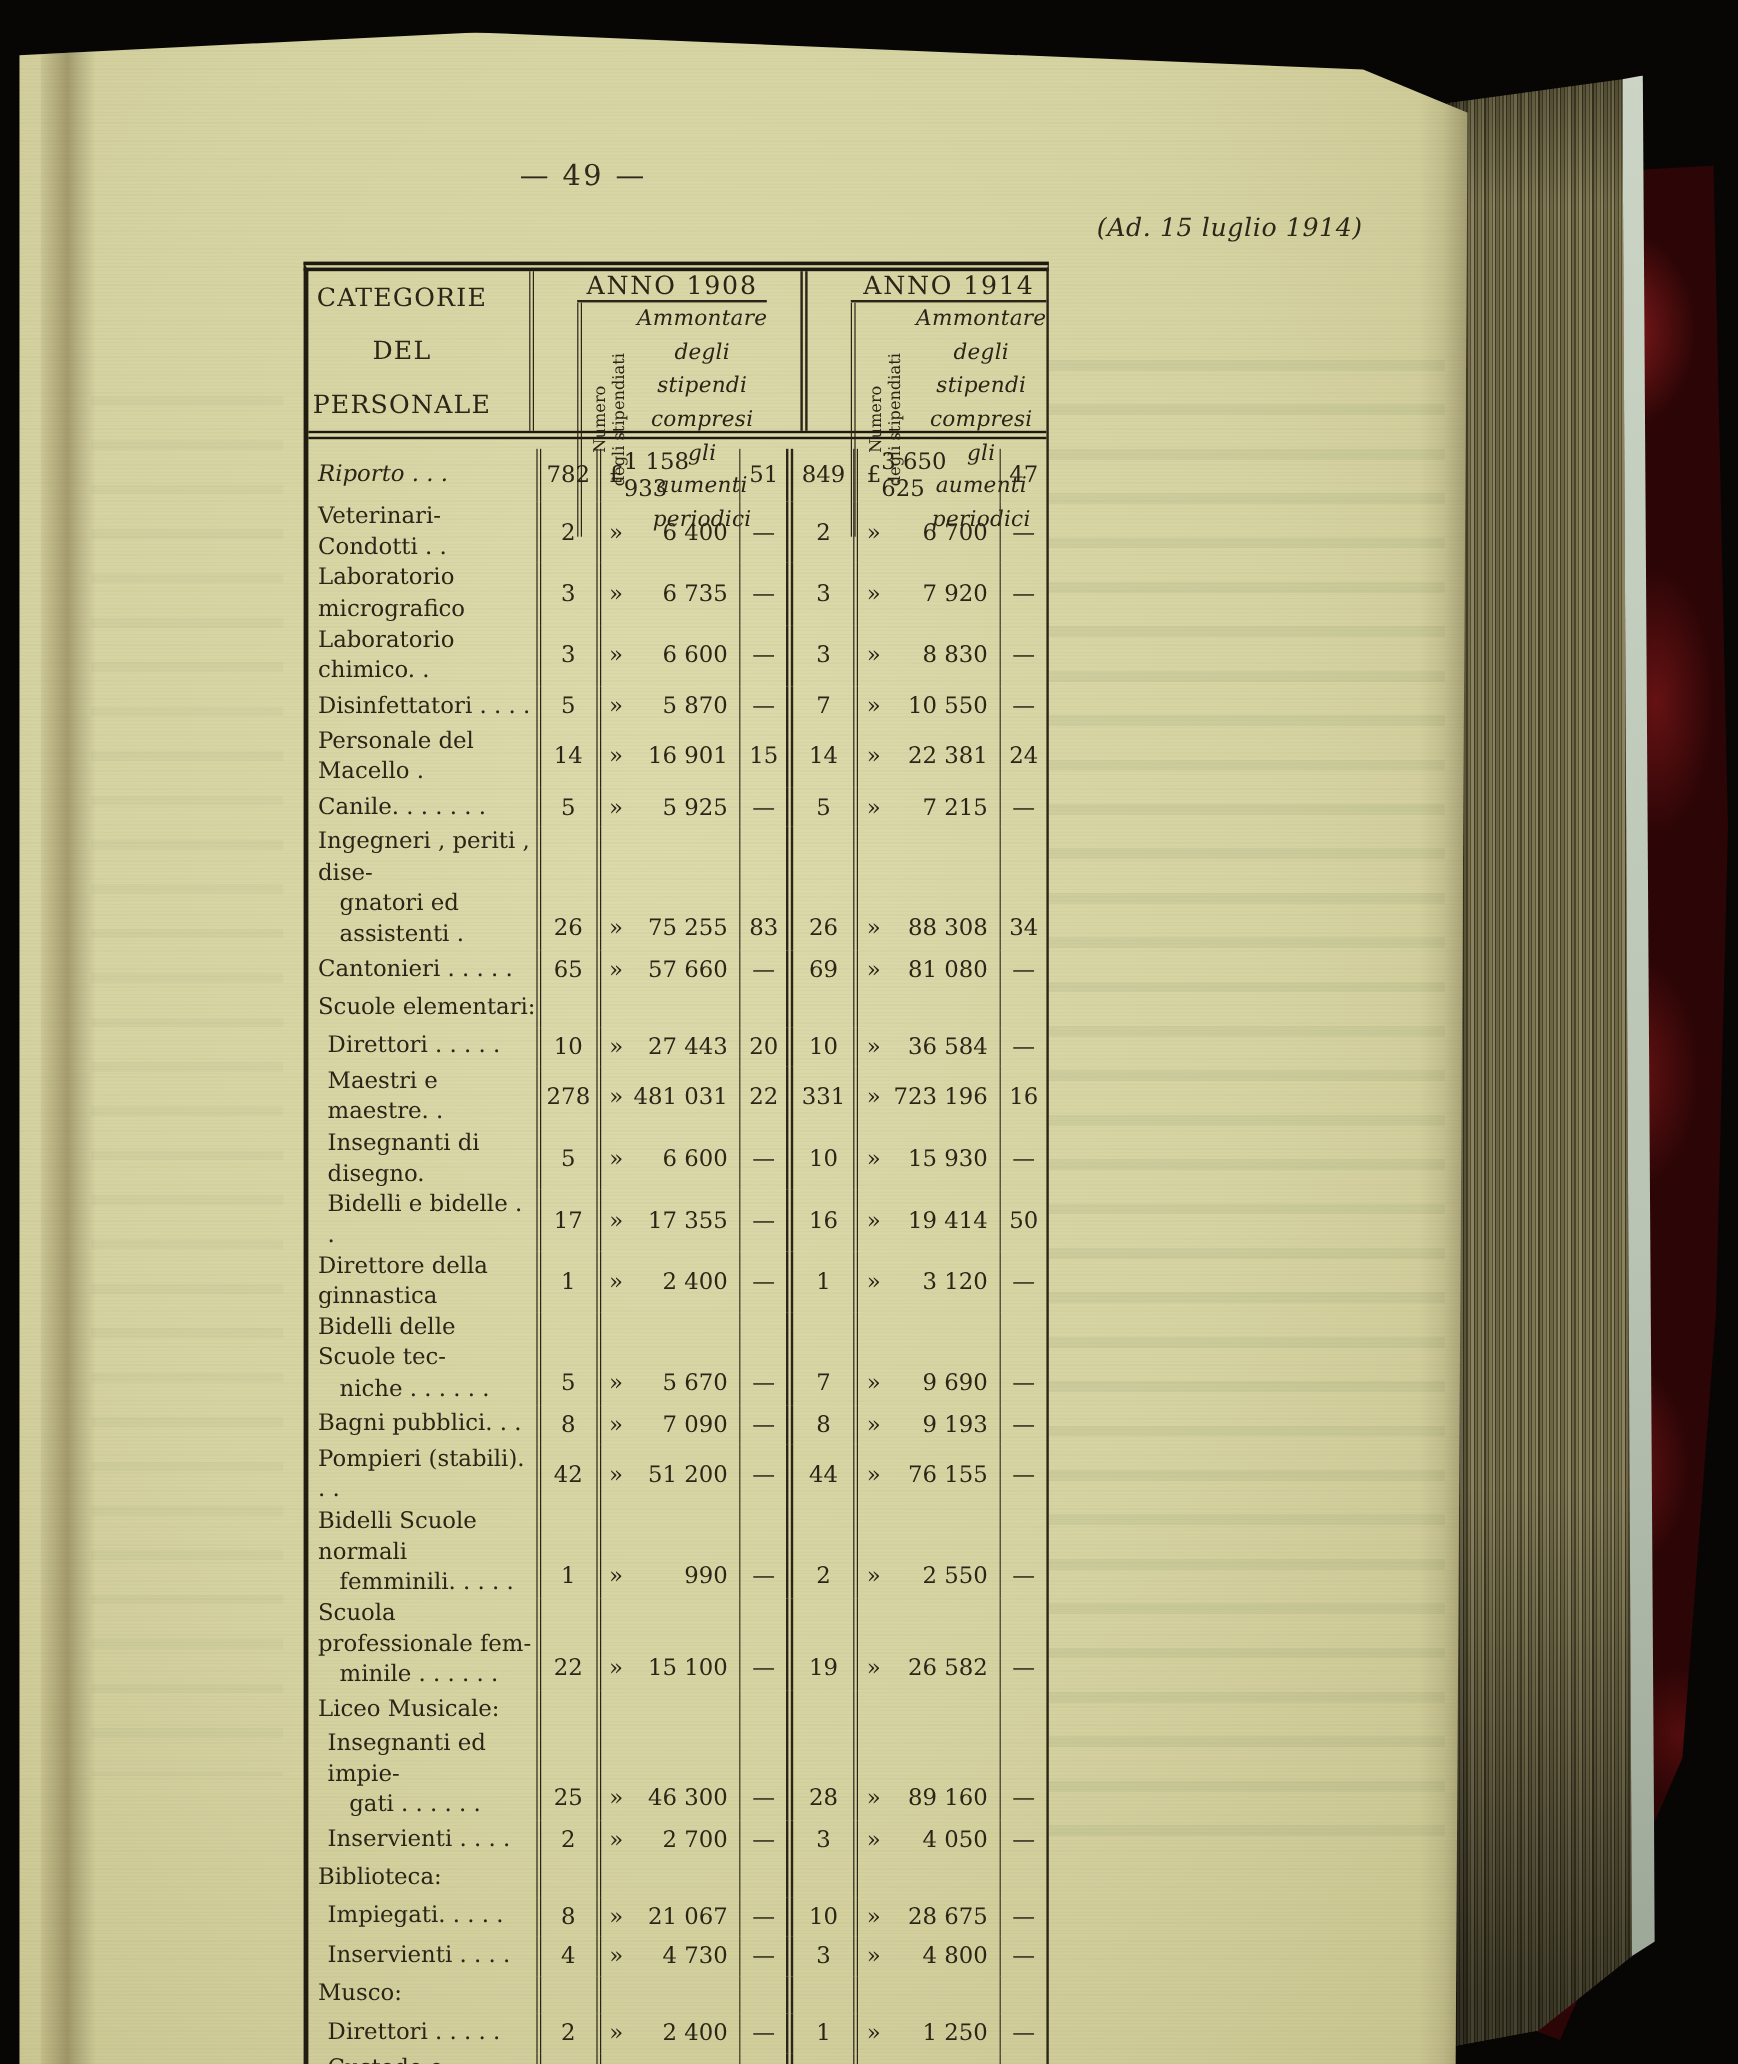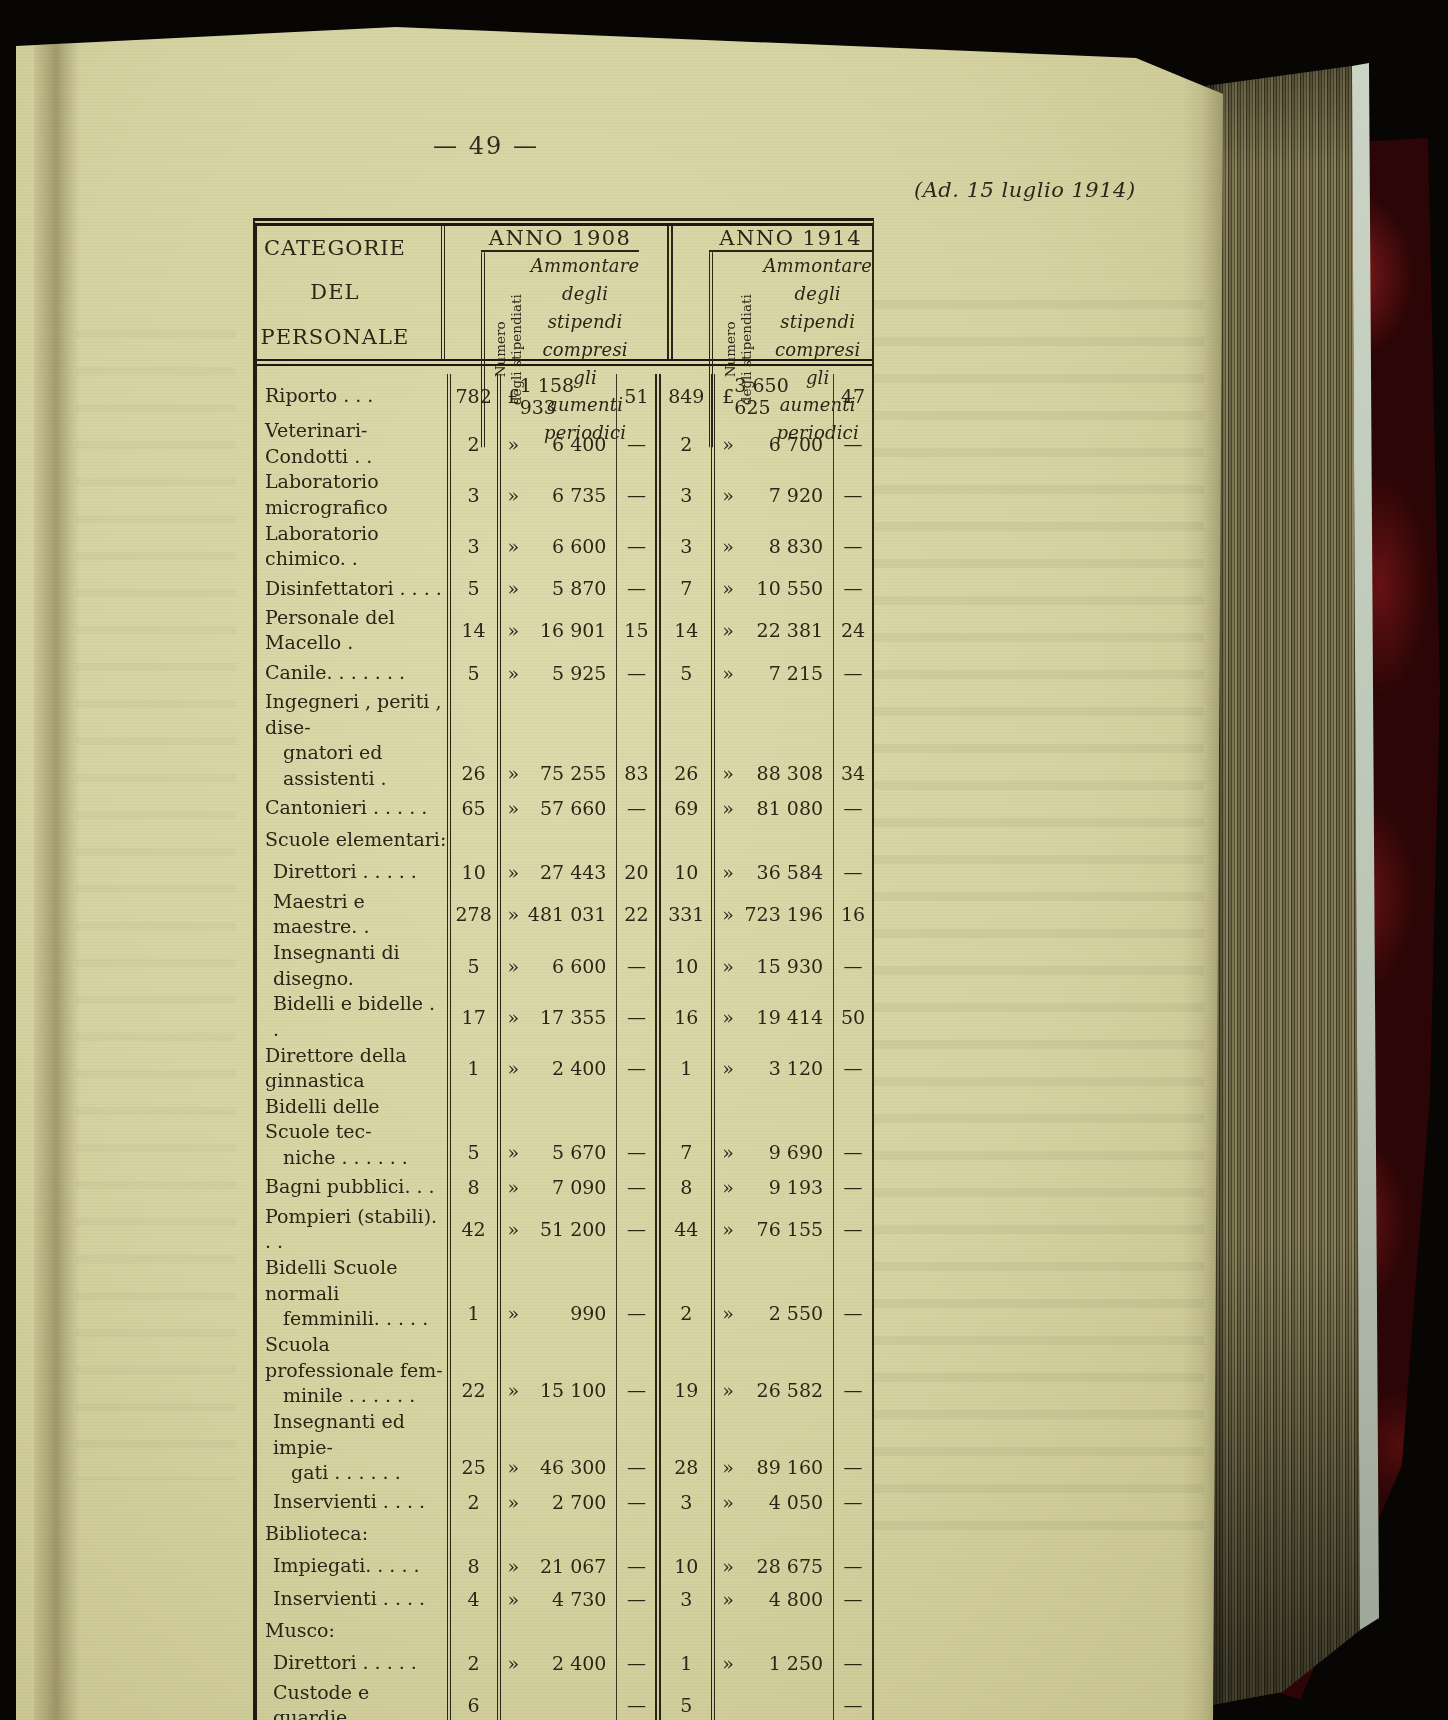--- a/index.html
+++ b/index.html
@@ -107,21 +107,21 @@
     font-size:18px;line-height:1.55;white-space:pre-line;letter-spacing:.2px;font-style:italic;
   }
   
   .tbody{padding-top:8px;}
   .trow{display:flex;min-height:33px;}
   .trow.two{min-height:54px;justify-content:space-between;}
   .trow.section{min-height:31px;}
   .cell{display:flex;align-items:center;font-size:19px;}
   .cat{width:190px;padding-left:8px;flex-direction:column;align-items:flex-start;justify-content:center;line-height:1.35;}
   .ind .cat{padding-left:16px;}
-  .ctr .cat{}
+  .ctr .cat{font-style:italic;}
   .cat .l2{padding-left:18px;}
   .two .cat{justify-content:center;}
   .num {width:50px; border-left:4px double #2a2517;justify-content:center;}
   .amt {width:120px;border-left:4px double #2a2517;justify-content:space-between;padding:0 10px 0 7px;}
   .cts {width:39px; border-left:1px solid #3a3424;justify-content:center;}
   .num2{width:56px; border-left:6px double #2a2517;justify-content:center;}
   .amt2{width:122px;border-left:4px double #2a2517;justify-content:space-between;padding:0 10px 0 7px;}
   .cts2{width:39px; border-left:1px solid #3a3424;justify-content:center;}
   .two .vc{align-items:flex-end;padding-bottom:8px;}
   .two .amt.vc,.two .amt2.vc{align-items:flex-end;}
@@ -477,20 +477,35 @@
             <span>15 100</span>
           </div>
           <div class="cell cts vc">—</div>
           <div class="cell num2 vc">19</div>
           <div class="cell amt2 vc">
             <span>»</span>
             <span>26 582</span>
           </div>
           <div class="cell cts2 vc">—</div>
         </div>
+        <div class="trow section">
+          <div class="cell cat">Liceo Musicale:</div>
+          <div class="cell num vc"></div>
+          <div class="cell amt vc">
+            <span></span>
+            <span></span>
+          </div>
+          <div class="cell cts vc"></div>
+          <div class="cell num2 vc"></div>
+          <div class="cell amt2 vc">
+            <span></span>
+            <span></span>
+          </div>
+          <div class="cell cts2 vc"></div>
+        </div>
         <div class="trow two ind">
           <div class="cell cat">
             <div>Insegnanti ed impie-</div>
             <div class="l2">gati .  .  .  .  .  .</div>
           </div>
           <div class="cell num vc">25</div>
           <div class="cell amt vc">
             <span>»</span>
             <span>46 300</span>
           </div>

